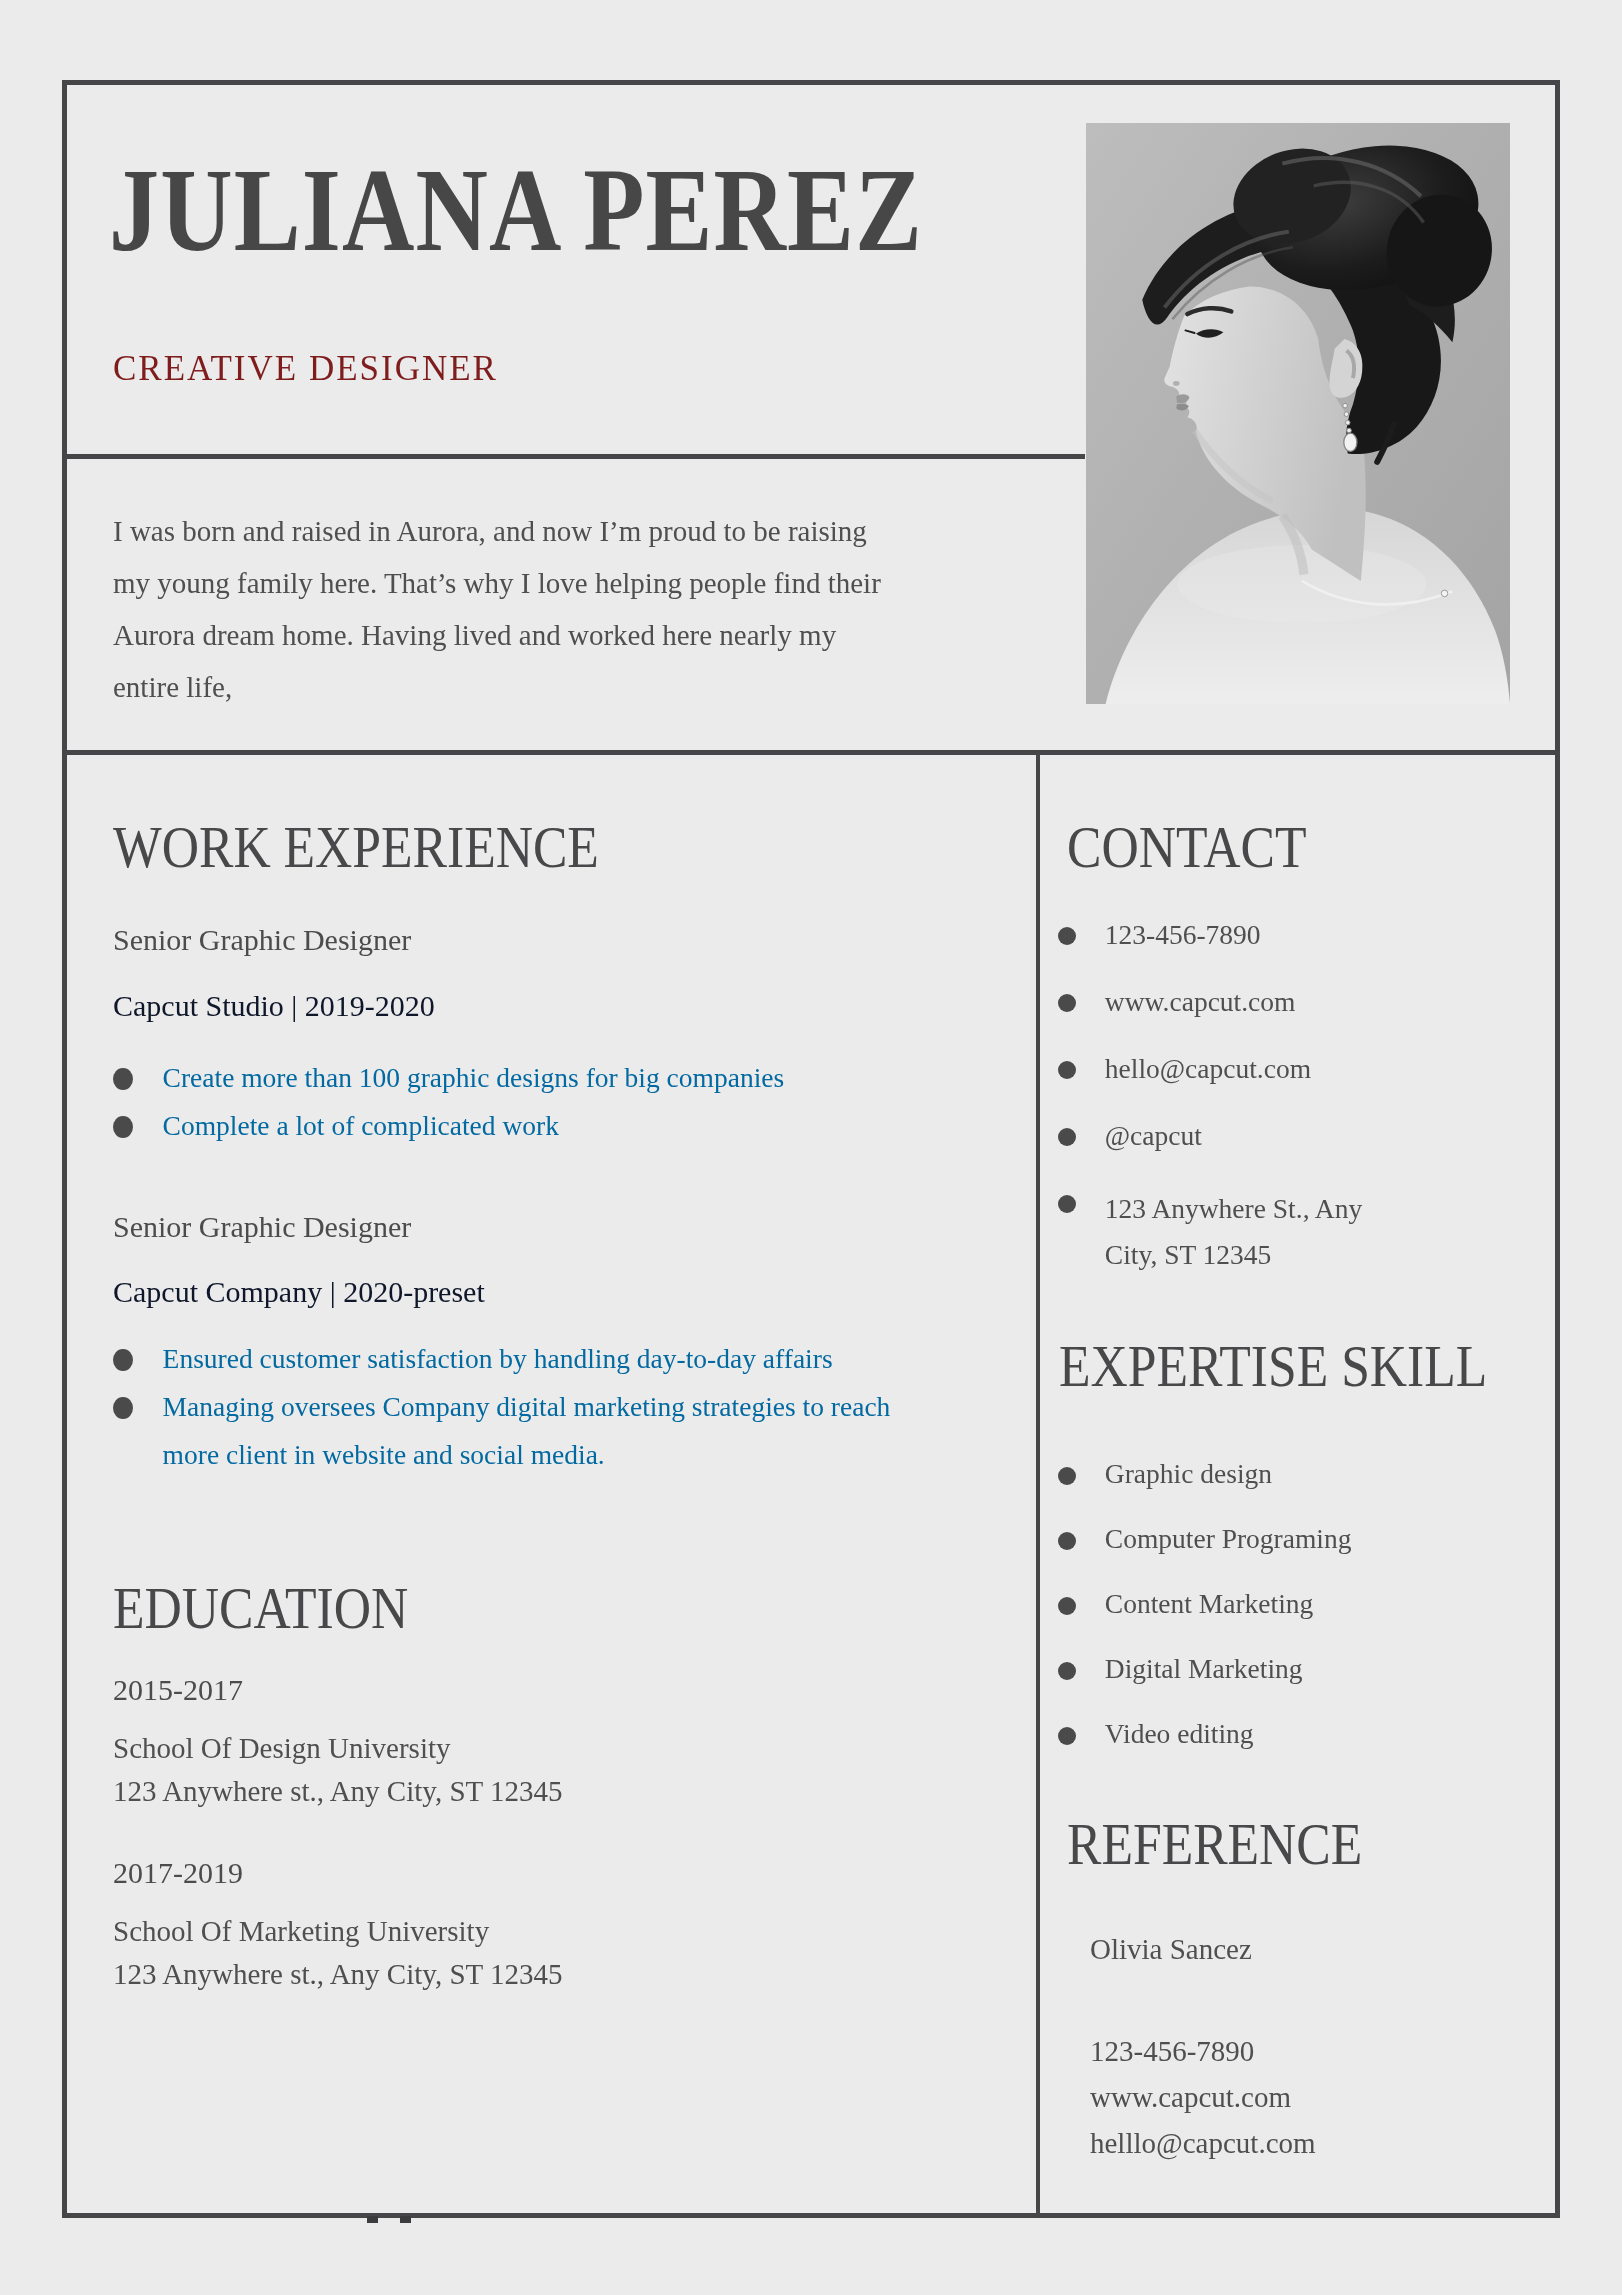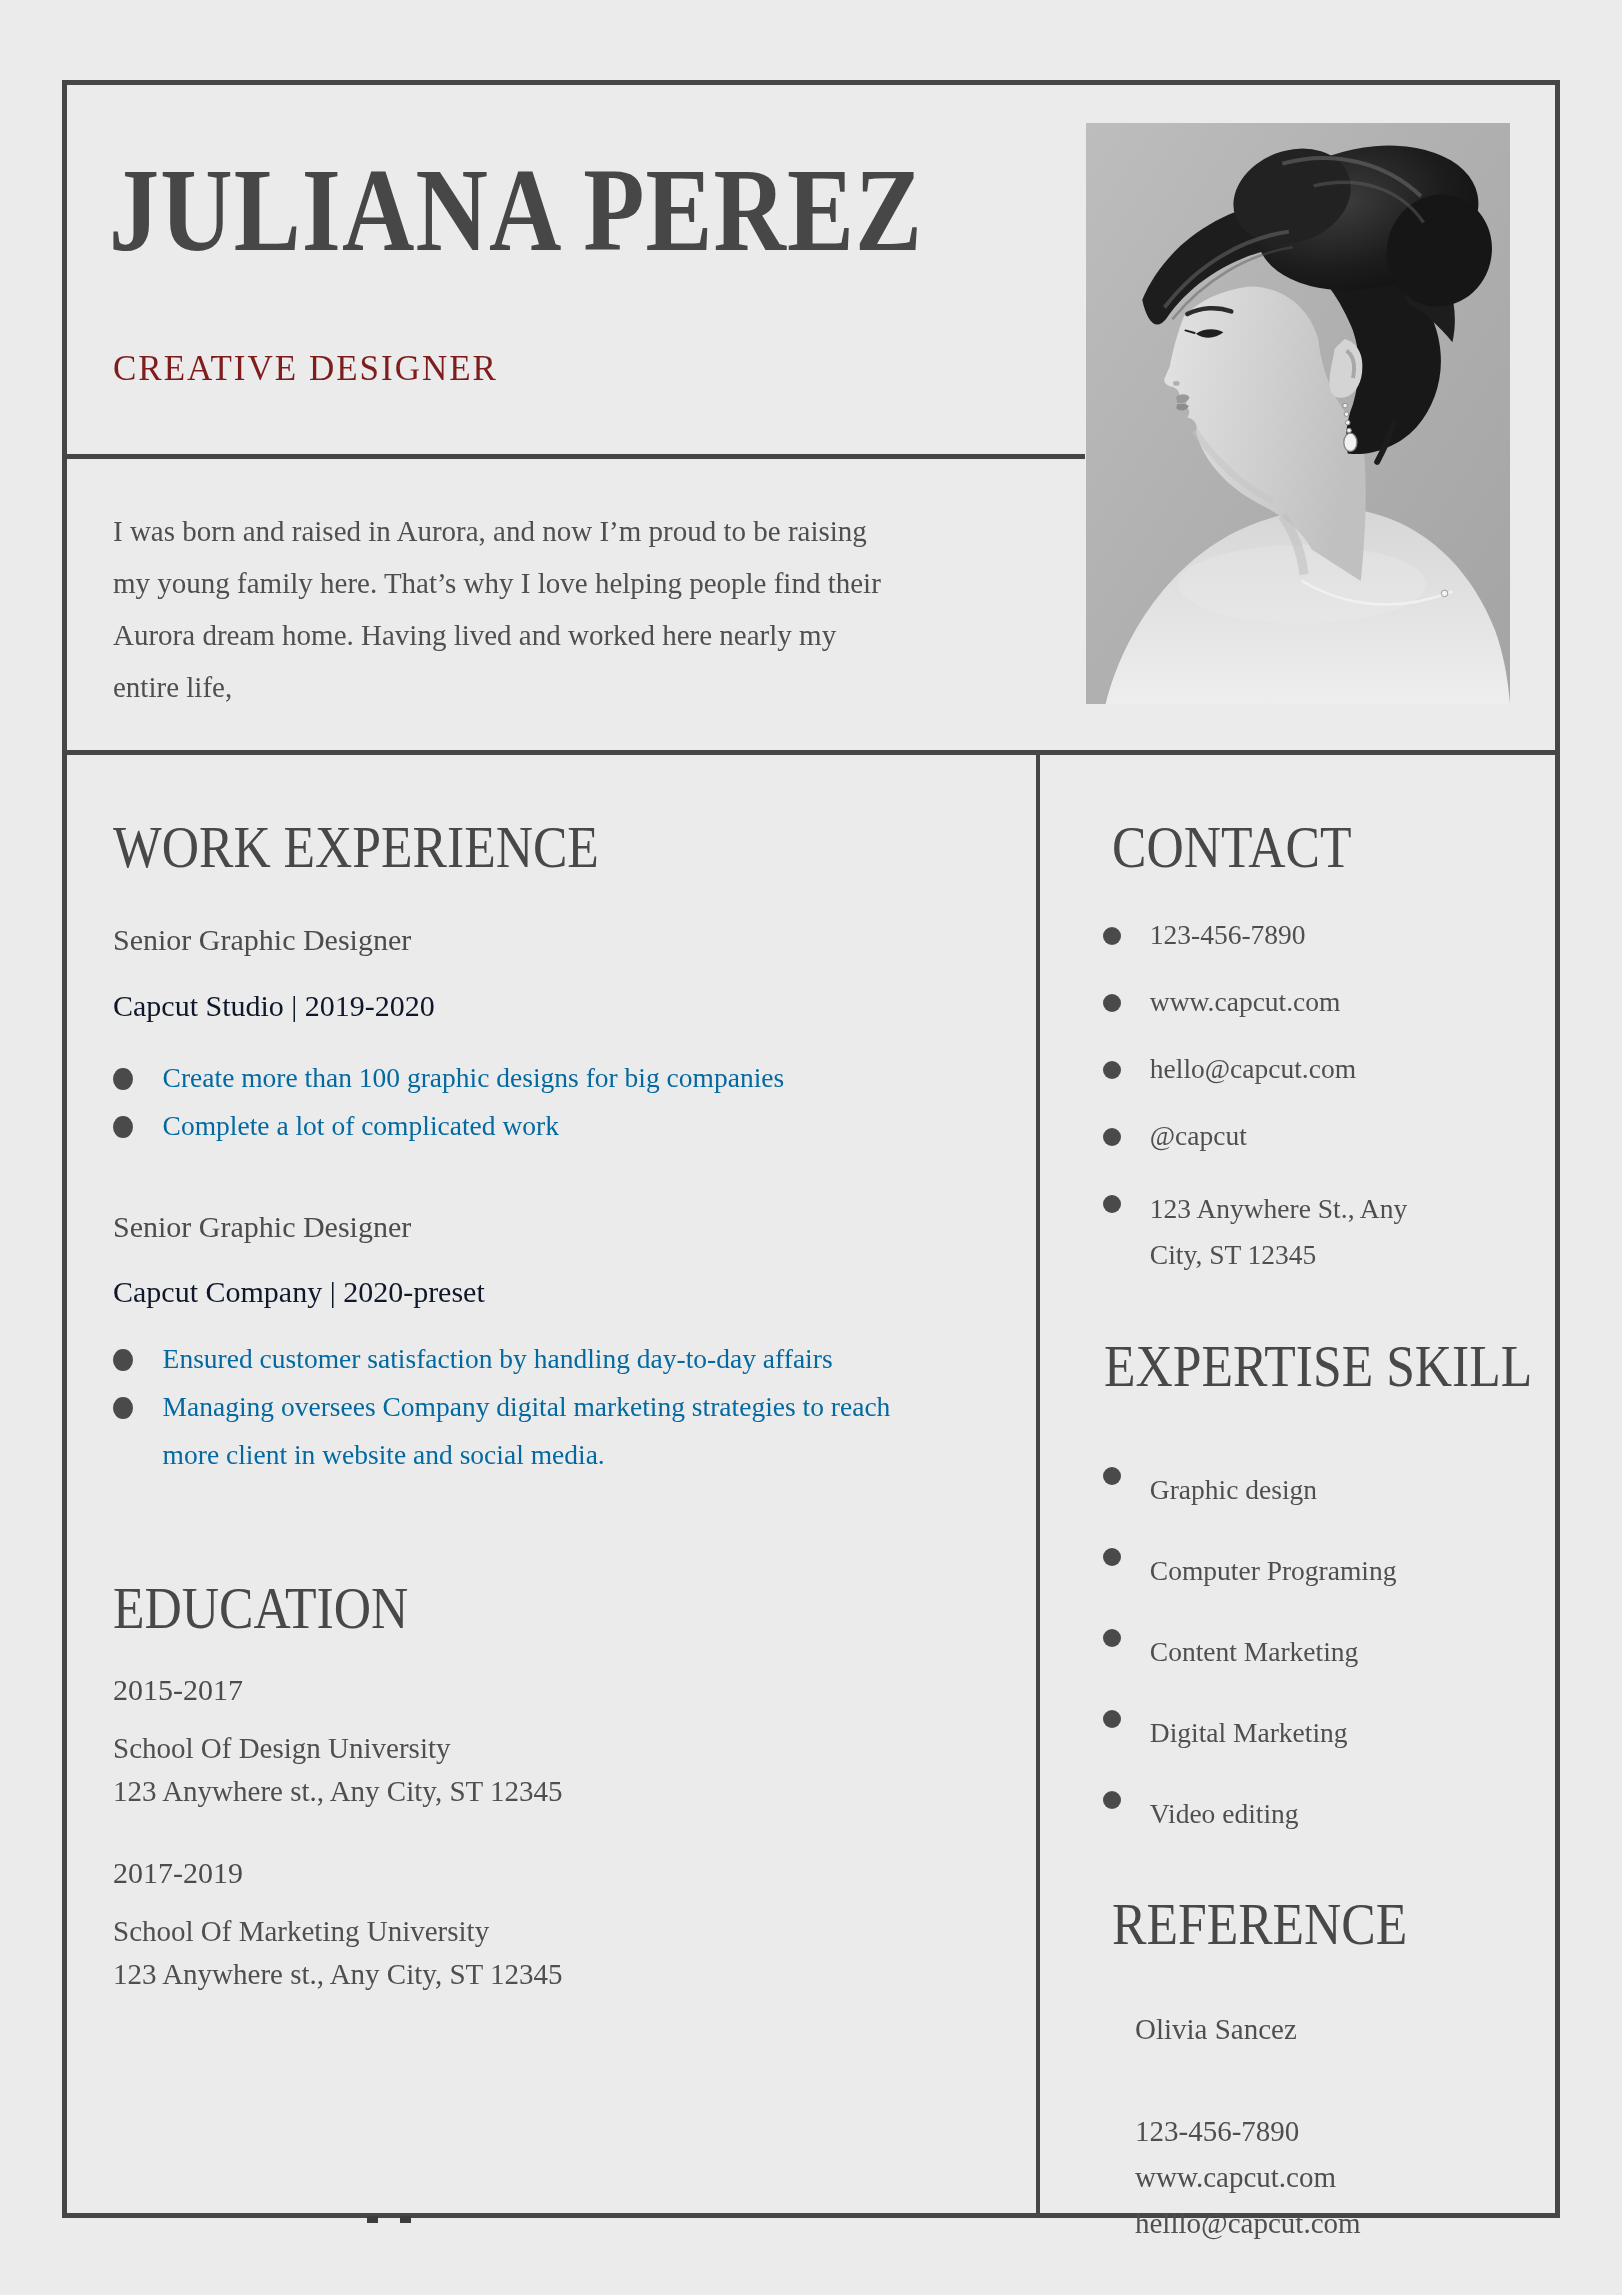--- a/index.html
+++ b/index.html
@@ -55,21 +55,21 @@
 
   
   .photo{
     position:absolute;left:1086px;top:123px;width:424px;height:581px;
     overflow:hidden;
   }
   .photo svg{display:block;width:100%;height:100%;}
 
   
   .col-left{position:absolute;left:113px;top:815px;width:870px;}
-  .col-right{position:absolute;left:1092px;top:815px;width:432px;}
+  .col-right{position:absolute;left:1047px;top:815px;width:432px;}
 
   h2{
     margin:0;font-size:60px;font-weight:400;line-height:1.08;
     white-space:nowrap;color:#48484a;
     display:inline-block;transform:scaleX(.86);transform-origin:0 50%;
   }
   .h2-wrap{display:block;line-height:65px;height:65px;}
 
   .role{margin-top:41px;font-size:30px;line-height:38px;color:#4c4c4d;}
   .company{margin-top:27.5px;font-size:30px;line-height:38px;color:#0f172a;}
@@ -91,21 +91,21 @@
   .rc-heading.skill{margin-left:11.8px;}
   ul.rlist{list-style:none;margin:38px 0 0 0;padding:0;}
   ul.rlist.skills{margin-top:59px;}
   ul.rlist li{display:flex;align-items:flex-start;margin:0 0 34px 0;}
   .rdot{
     flex:0 0 18.3px;width:18.3px;height:18.3px;border-radius:50%;
     background:#4a4a4b;margin:9.2px 29px 0 10.5px;
   }
   .rtext{font-size:27.5px;line-height:33px;color:#4f4f50;}
   .rtext.wrap{line-height:46px;max-width:294px;}
-  .skills .rtext{line-height:31px;margin-top:16px;}
+  .skills .rtext{line-height:31px;}
 
   .ref-name{margin:54px 0 0 43px;font-size:29px;line-height:37px;color:#4f4f50;}
   .ref-lines{margin:60px 0 0 43px;font-size:29px;line-height:46px;color:#4f4f50;}
 </style>
 </head>
 <body>
 
 <div class="page">
 
   <div class="frame"></div>

